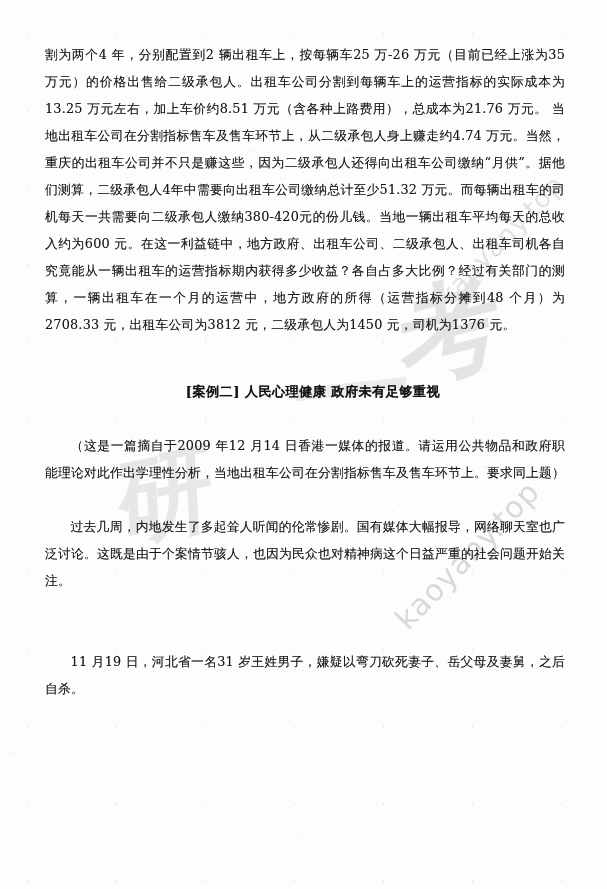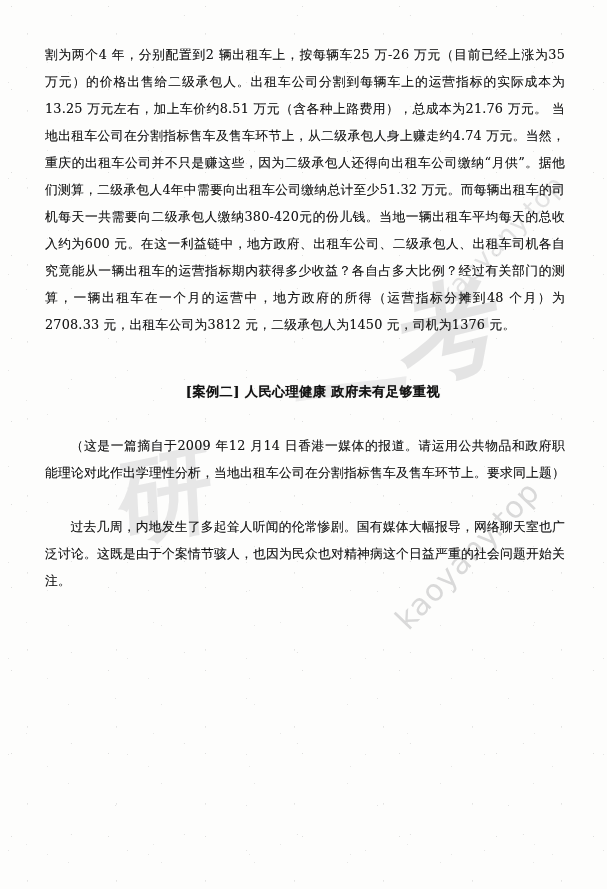--- a/index.html
+++ b/index.html
@@ -137,20 +137,21 @@
 
     <div class="gap-md"></div>
 
     <p class="para indent">过去几周，内地发生了多起耸人听闻的伦常惨剧。国有媒体大幅报导，网络聊天室也广泛讨论。这既是由于个案情节骇人，也因为民众也对精神病这个日益严重的社会问题开始关注。</p>
 
     <div class="gap-md"></div>
 
 
     <div class="gap-md"></div>
 
+    <p class="para indent">11 月19 日，河北省一名31 岁王姓男子，嫌疑以弯刀砍死妻子、岳父母及妻舅，之后自杀。</p>
 
     <div class="gap-md"></div>
 
 
     <div class="gap-sm"></div>
 
 
     <div class="gap-md"></div>
 
   </div>

